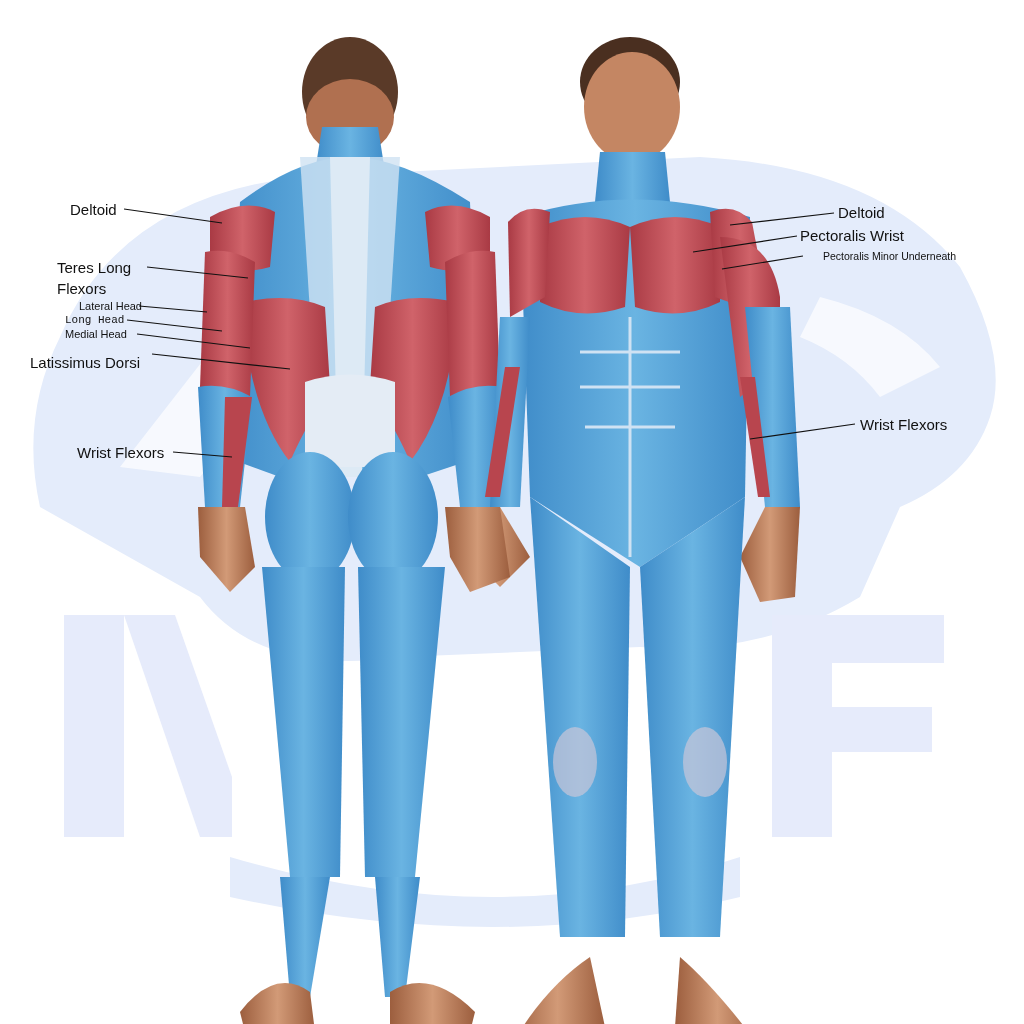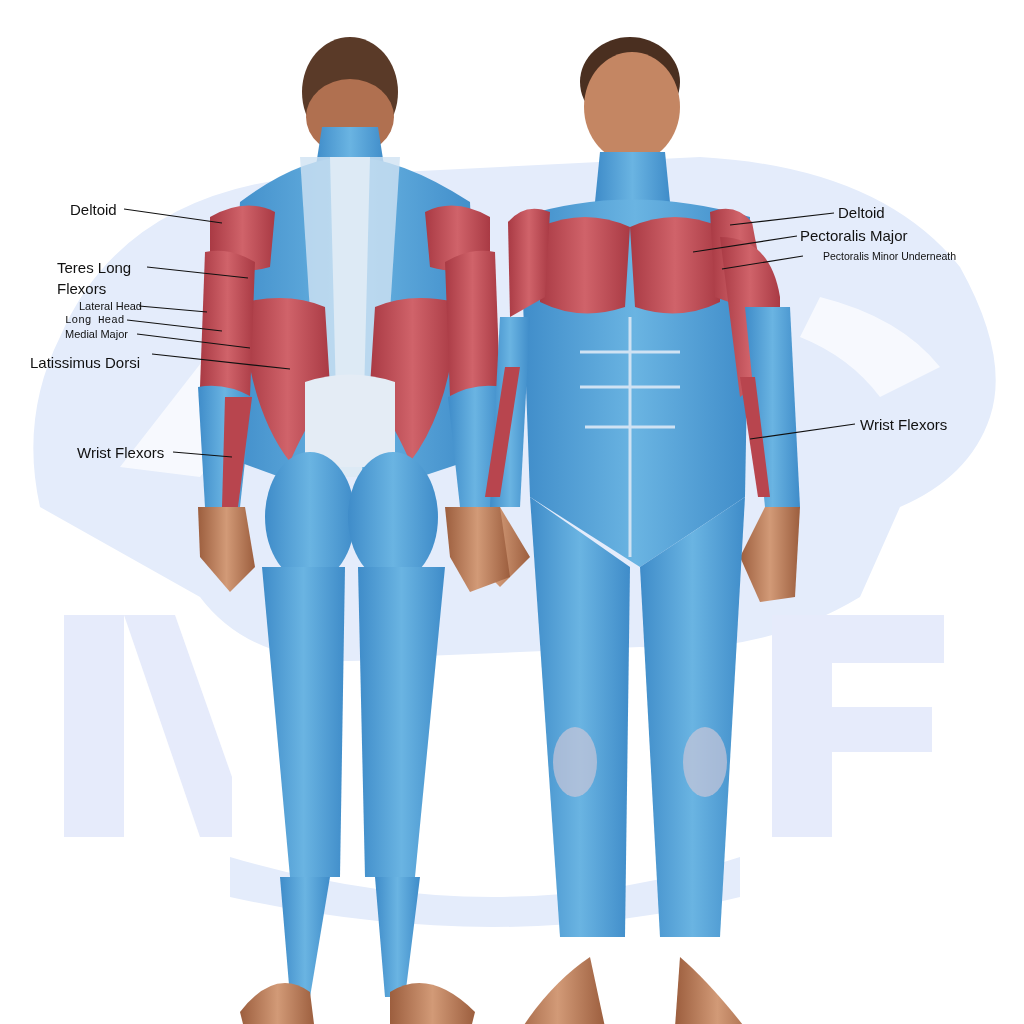--- a/index.html
+++ b/index.html
@@ -120,22 +120,22 @@
       <line x1="803" y1="219" x2="722" y2="232"></line>
       <line x1="855" y1="387" x2="750" y2="402"></line>
     </g>
   </svg>
 
   <div class="label lg" style="left:70px;top:165px;">Deltoid</div>
   <div class="label lg" style="left:57px;top:223px;">Teres Long</div>
   <div class="label lg" style="left:57px;top:244px;">Flexors</div>
   <div class="label sm" style="left:79px;top:264px;">Lateral Head</div>
   <div class="label sm" style="left:65px;top:278px;font-family:Liberation Mono, monospace;">Long Head</div>
-  <div class="label sm" style="left:65px;top:292px;">Medial Major</div>
+  <div class="label sm" style="left:65px;top:292px;">Medial Head</div>
   <div class="label lg" style="left:30px;top:318px;">Latissimus Dorsi</div>
   <div class="label lg" style="left:77px;top:408px;">Wrist Flexors</div>
 
   <div class="label lg" style="left:838px;top:168px;">Deltoid</div>
-  <div class="label lg" style="left:800px;top:191px;">Pectoralis Major</div>
+  <div class="label lg" style="left:800px;top:191px;">Pectoralis Wrist</div>
   <div class="label xs" style="left:805px;top:214px;">Pectoralis Minor Underneath</div>
   <div class="label lg" style="left:860px;top:380px;">Wrist Flexors</div>
 
 </div>
 
 </body></html>

